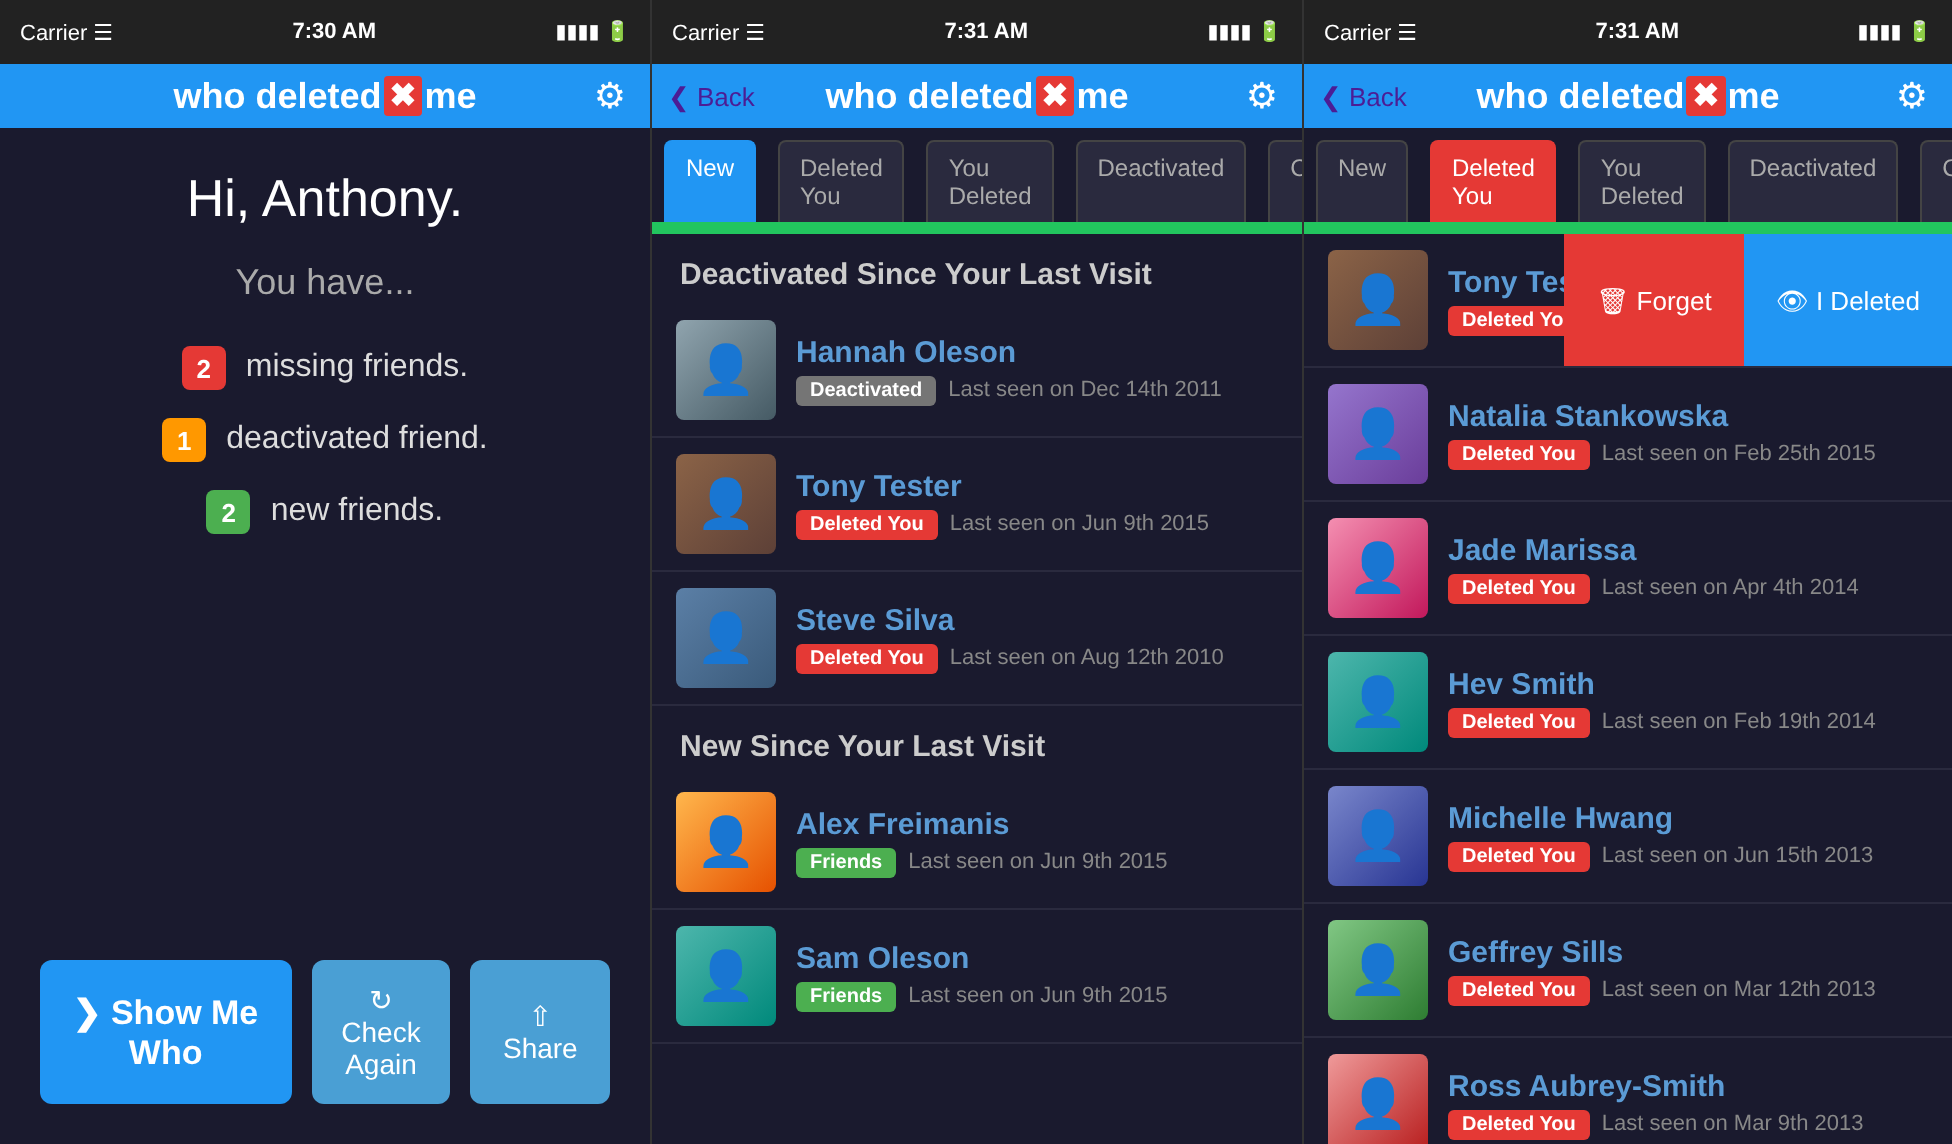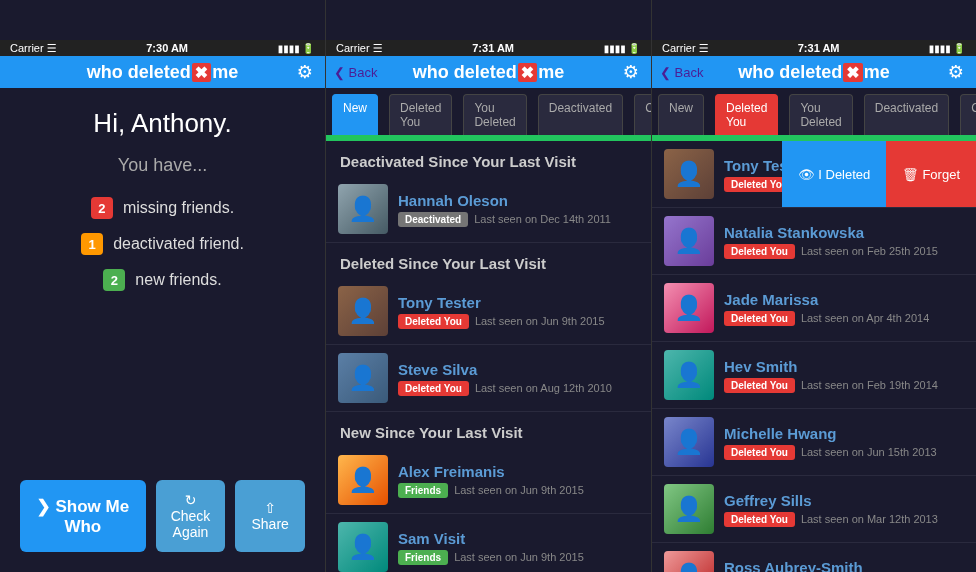--- a/index.html
+++ b/index.html
@@ -35,22 +35,21 @@
 
     
     .status-bar {
       background: #222;
       display: flex;
       justify-content: space-between;
       align-items: center;
       padding: 2px 10px;
       font-size: 11px;
       color: #fff;
-      height: 16px;
-      margin-top: 40px;
+      height: 32px;
     }
     .status-bar-center { font-weight: 600; }
     .status-icons { display: flex; gap: 4px; align-items: center; font-size: 10px; }
 
     
     .header-bar {
       background: #2196F3;
       display: flex;
       align-items: center;
       justify-content: center;
@@ -377,21 +376,20 @@
       </div>
       <div class="feed-info">
         <div class="feed-name">Hannah Oleson</div>
         <div class="feed-meta">
           <span class="pill pill-deactivated">Deactivated</span>
           <span>Last seen on Dec 14th 2011</span>
         </div>
       </div>
     </div>
 
-    <div class="section-header">Deleted Since Your Last Visit</div>
     <div class="feed-item">
       <div class="avatar av-brown">
         <span class="person-icon">👤</span>
       </div>
       <div class="feed-info">
         <div class="feed-name">Tony Tester</div>
         <div class="feed-meta">
           <span class="pill pill-deleted">Deleted You</span>
           <span>Last seen on Jun 9th 2015</span>
         </div>
@@ -421,21 +419,21 @@
           <span class="pill pill-friends">Friends</span>
           <span>Last seen on Jun 9th 2015</span>
         </div>
       </div>
     </div>
     <div class="feed-item">
       <div class="avatar av-teal">
         <span class="person-icon">👤</span>
       </div>
       <div class="feed-info">
-        <div class="feed-name">Sam Visit</div>
+        <div class="feed-name">Sam Oleson</div>
         <div class="feed-meta">
           <span class="pill pill-friends">Friends</span>
           <span>Last seen on Jun 9th 2015</span>
         </div>
       </div>
     </div>
   </div>
 </div>
 
 <div class="panel panel-3">
@@ -469,22 +467,22 @@
         <span class="person-icon">👤</span>
       </div>
       <div class="feed-info">
         <div class="feed-name">Tony Tester</div>
         <div class="feed-meta">
           <span class="pill pill-deleted">Deleted You</span>
           <span>Last seen on Jun 9th 2015</span>
         </div>
       </div>
       <div class="action-overlay">
+        <div class="action-btn action-forget">🗑 Forget</div>
         <div class="action-btn action-i-deleted">👁 I Deleted</div>
-        <div class="action-btn action-forget">🗑 Forget</div>
       </div>
     </div>
 
     <div class="feed-item">
       <div class="avatar av-purple">
         <span class="person-icon">👤</span>
       </div>
       <div class="feed-info">
         <div class="feed-name">Natalia Stankowska</div>
         <div class="feed-meta">

